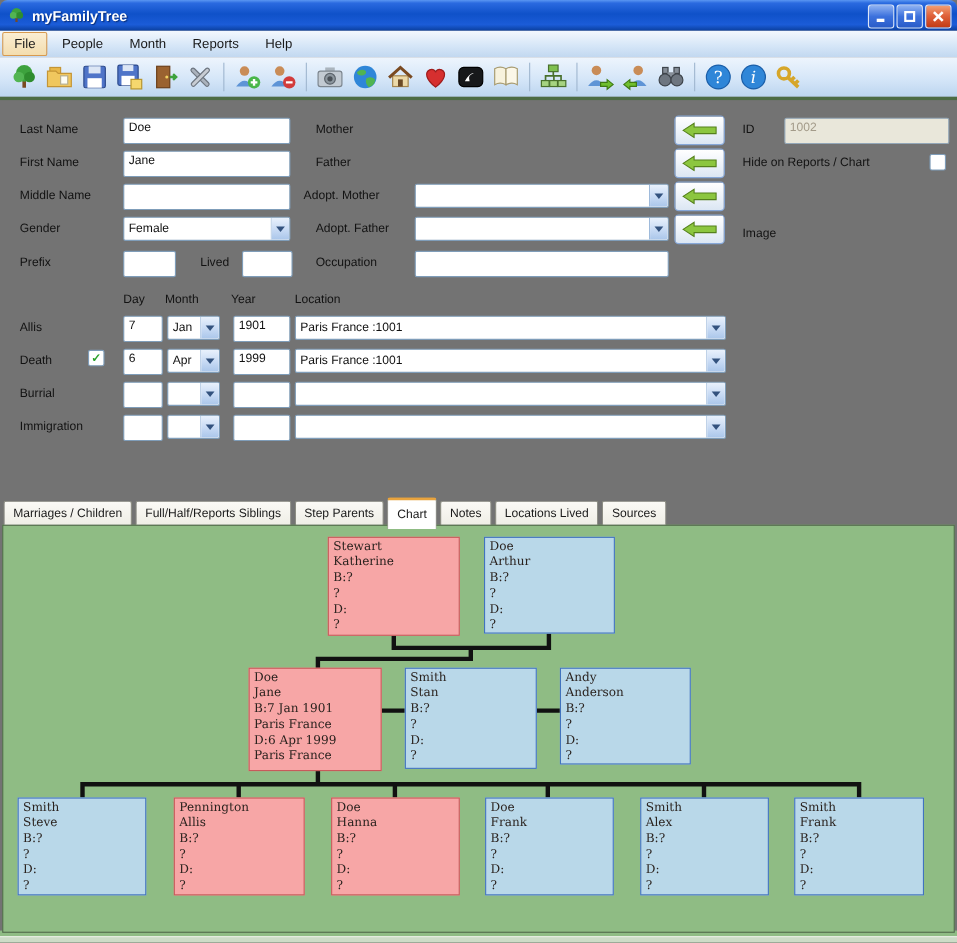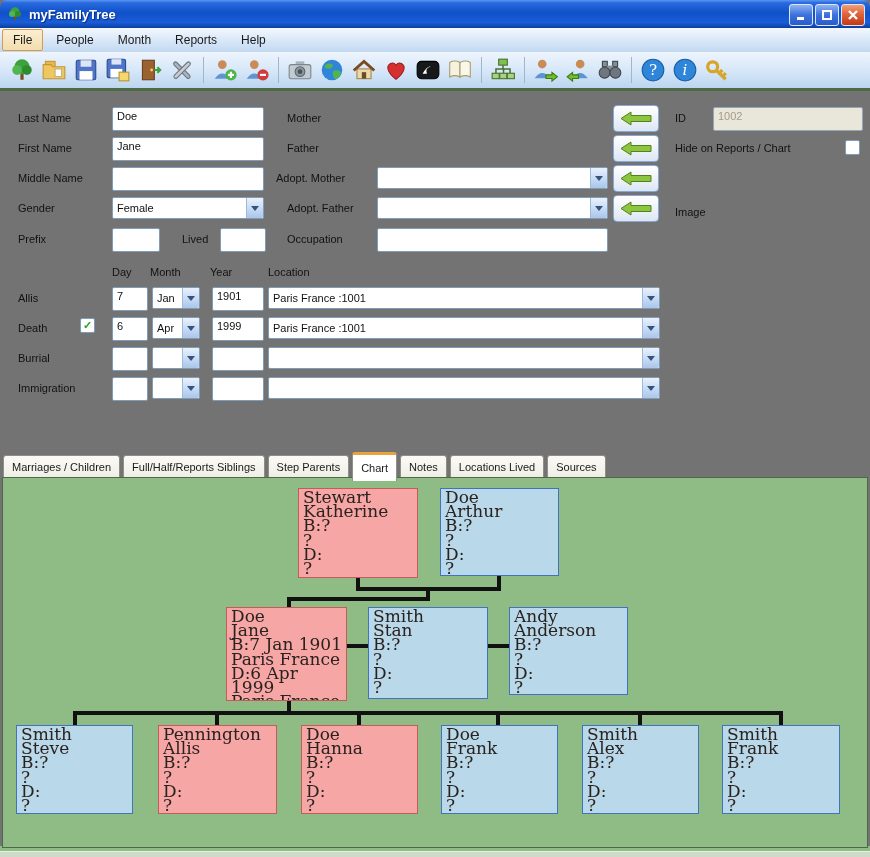--- a/index.html
+++ b/index.html
@@ -50,21 +50,21 @@
   
   .tabs{position:absolute;left:3px;top:454px;display:flex;align-items:center;height:24px;z-index:3;}
   .tab{height:21px;padding:0 8px;margin-right:3px;display:flex;align-items:center;
     background:linear-gradient(#fbfaf6,#efeee6);border:1px solid #8e8f85;border-bottom:none;
     border-radius:3px 3px 0 0;font-size:11px;color:#1a1a1a;}
   .tab.active{background:#fff;height:26px;border-top:3px solid #e8a33d;border-color:#8e8f85;
     border-top-color:#e8a33d;position:relative;z-index:4;}
   
   .chart-panel{position:absolute;left:2px;top:477px;width:864px;height:369px;background:#8FBC84;
     border:1px solid #50684a;z-index:2;}
-  .node{position:absolute;font-family:"DejaVu Serif",serif;font-size:17px;line-height:14.2px;color:#2a221e;
+  .node{position:absolute;font-family:"DejaVu Serif",serif;font-size:11px;line-height:14.2px;color:#2a221e;
     padding:1px 4px;white-space:pre-line;box-sizing:border-box;overflow:hidden;}
   .node.pink{background:#F7A6A6;border:1px solid #C75B5B;}
   .node.blue{background:#B9D8E9;border:1px solid #4173BE;}
   .connectors{position:absolute;left:0;top:0;z-index:0;}
   .node{z-index:1;}
   
   .strip-green{position:absolute;left:0;top:846px;width:870px;height:5px;background:#8FBC84;}
   .strip-light{position:absolute;left:0;top:851px;width:870px;height:6px;background:#cddcc7;border-top:1px solid #e8efe3;}
 </style>
 </head>

